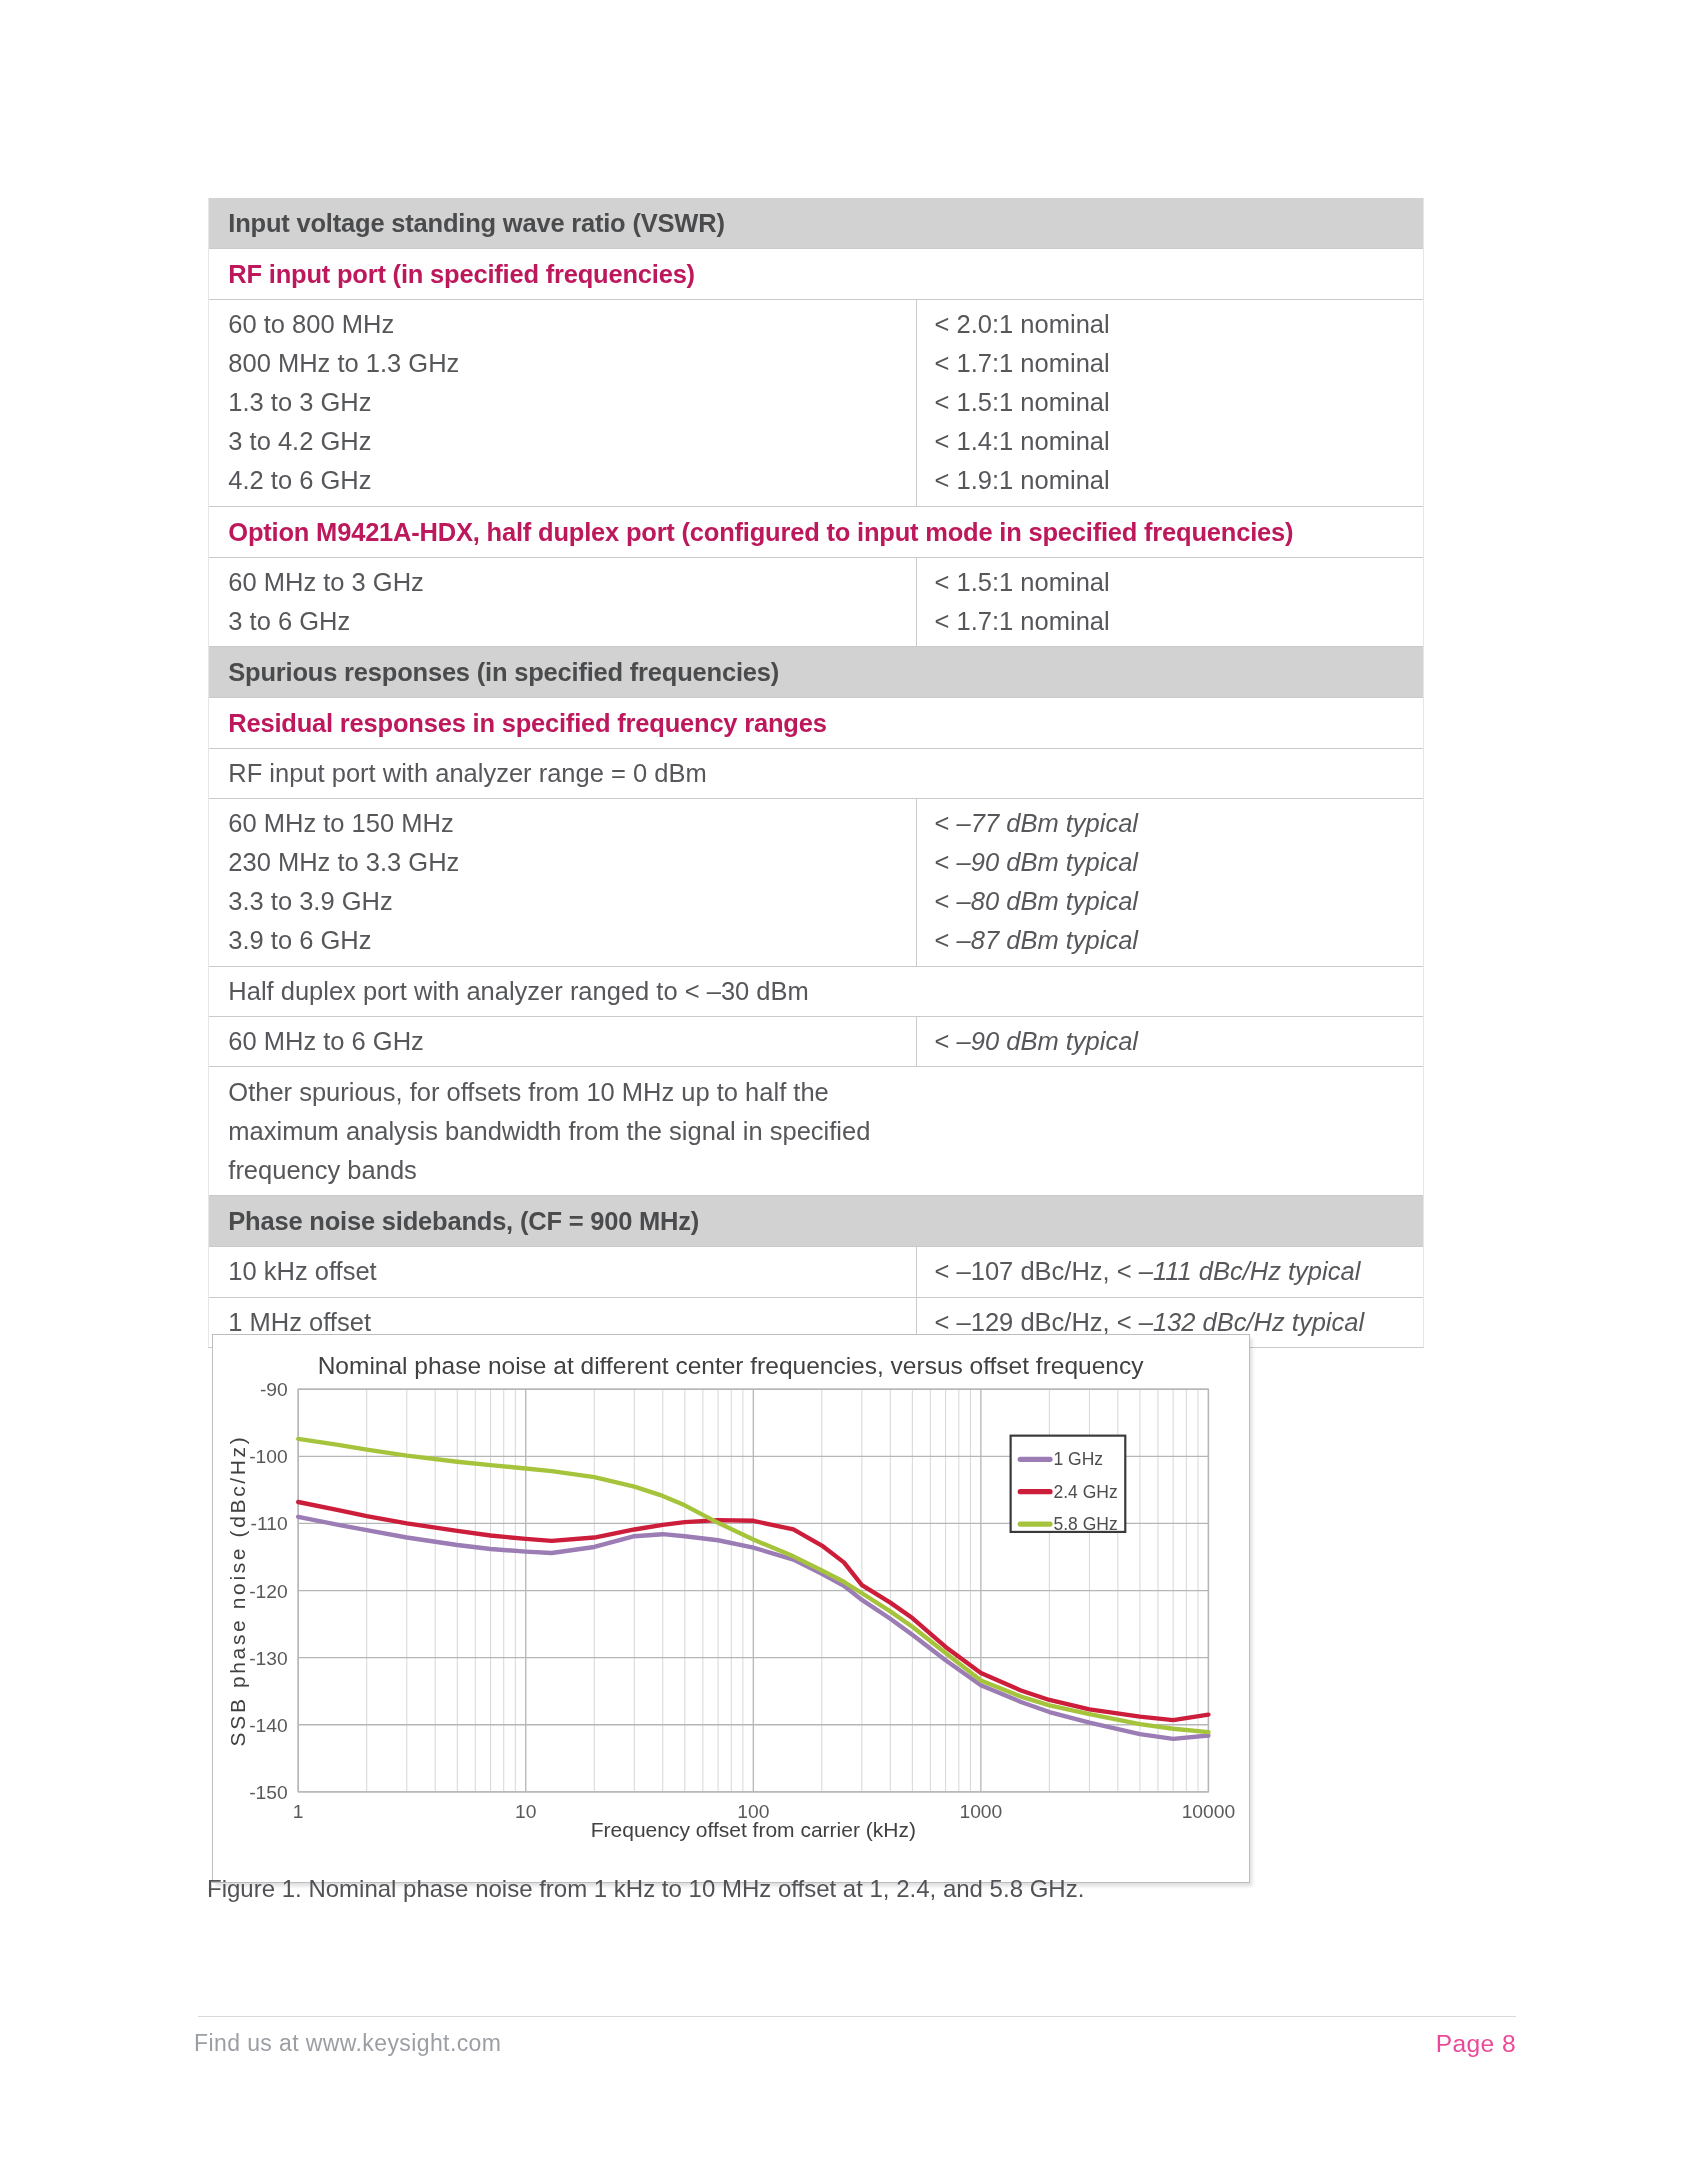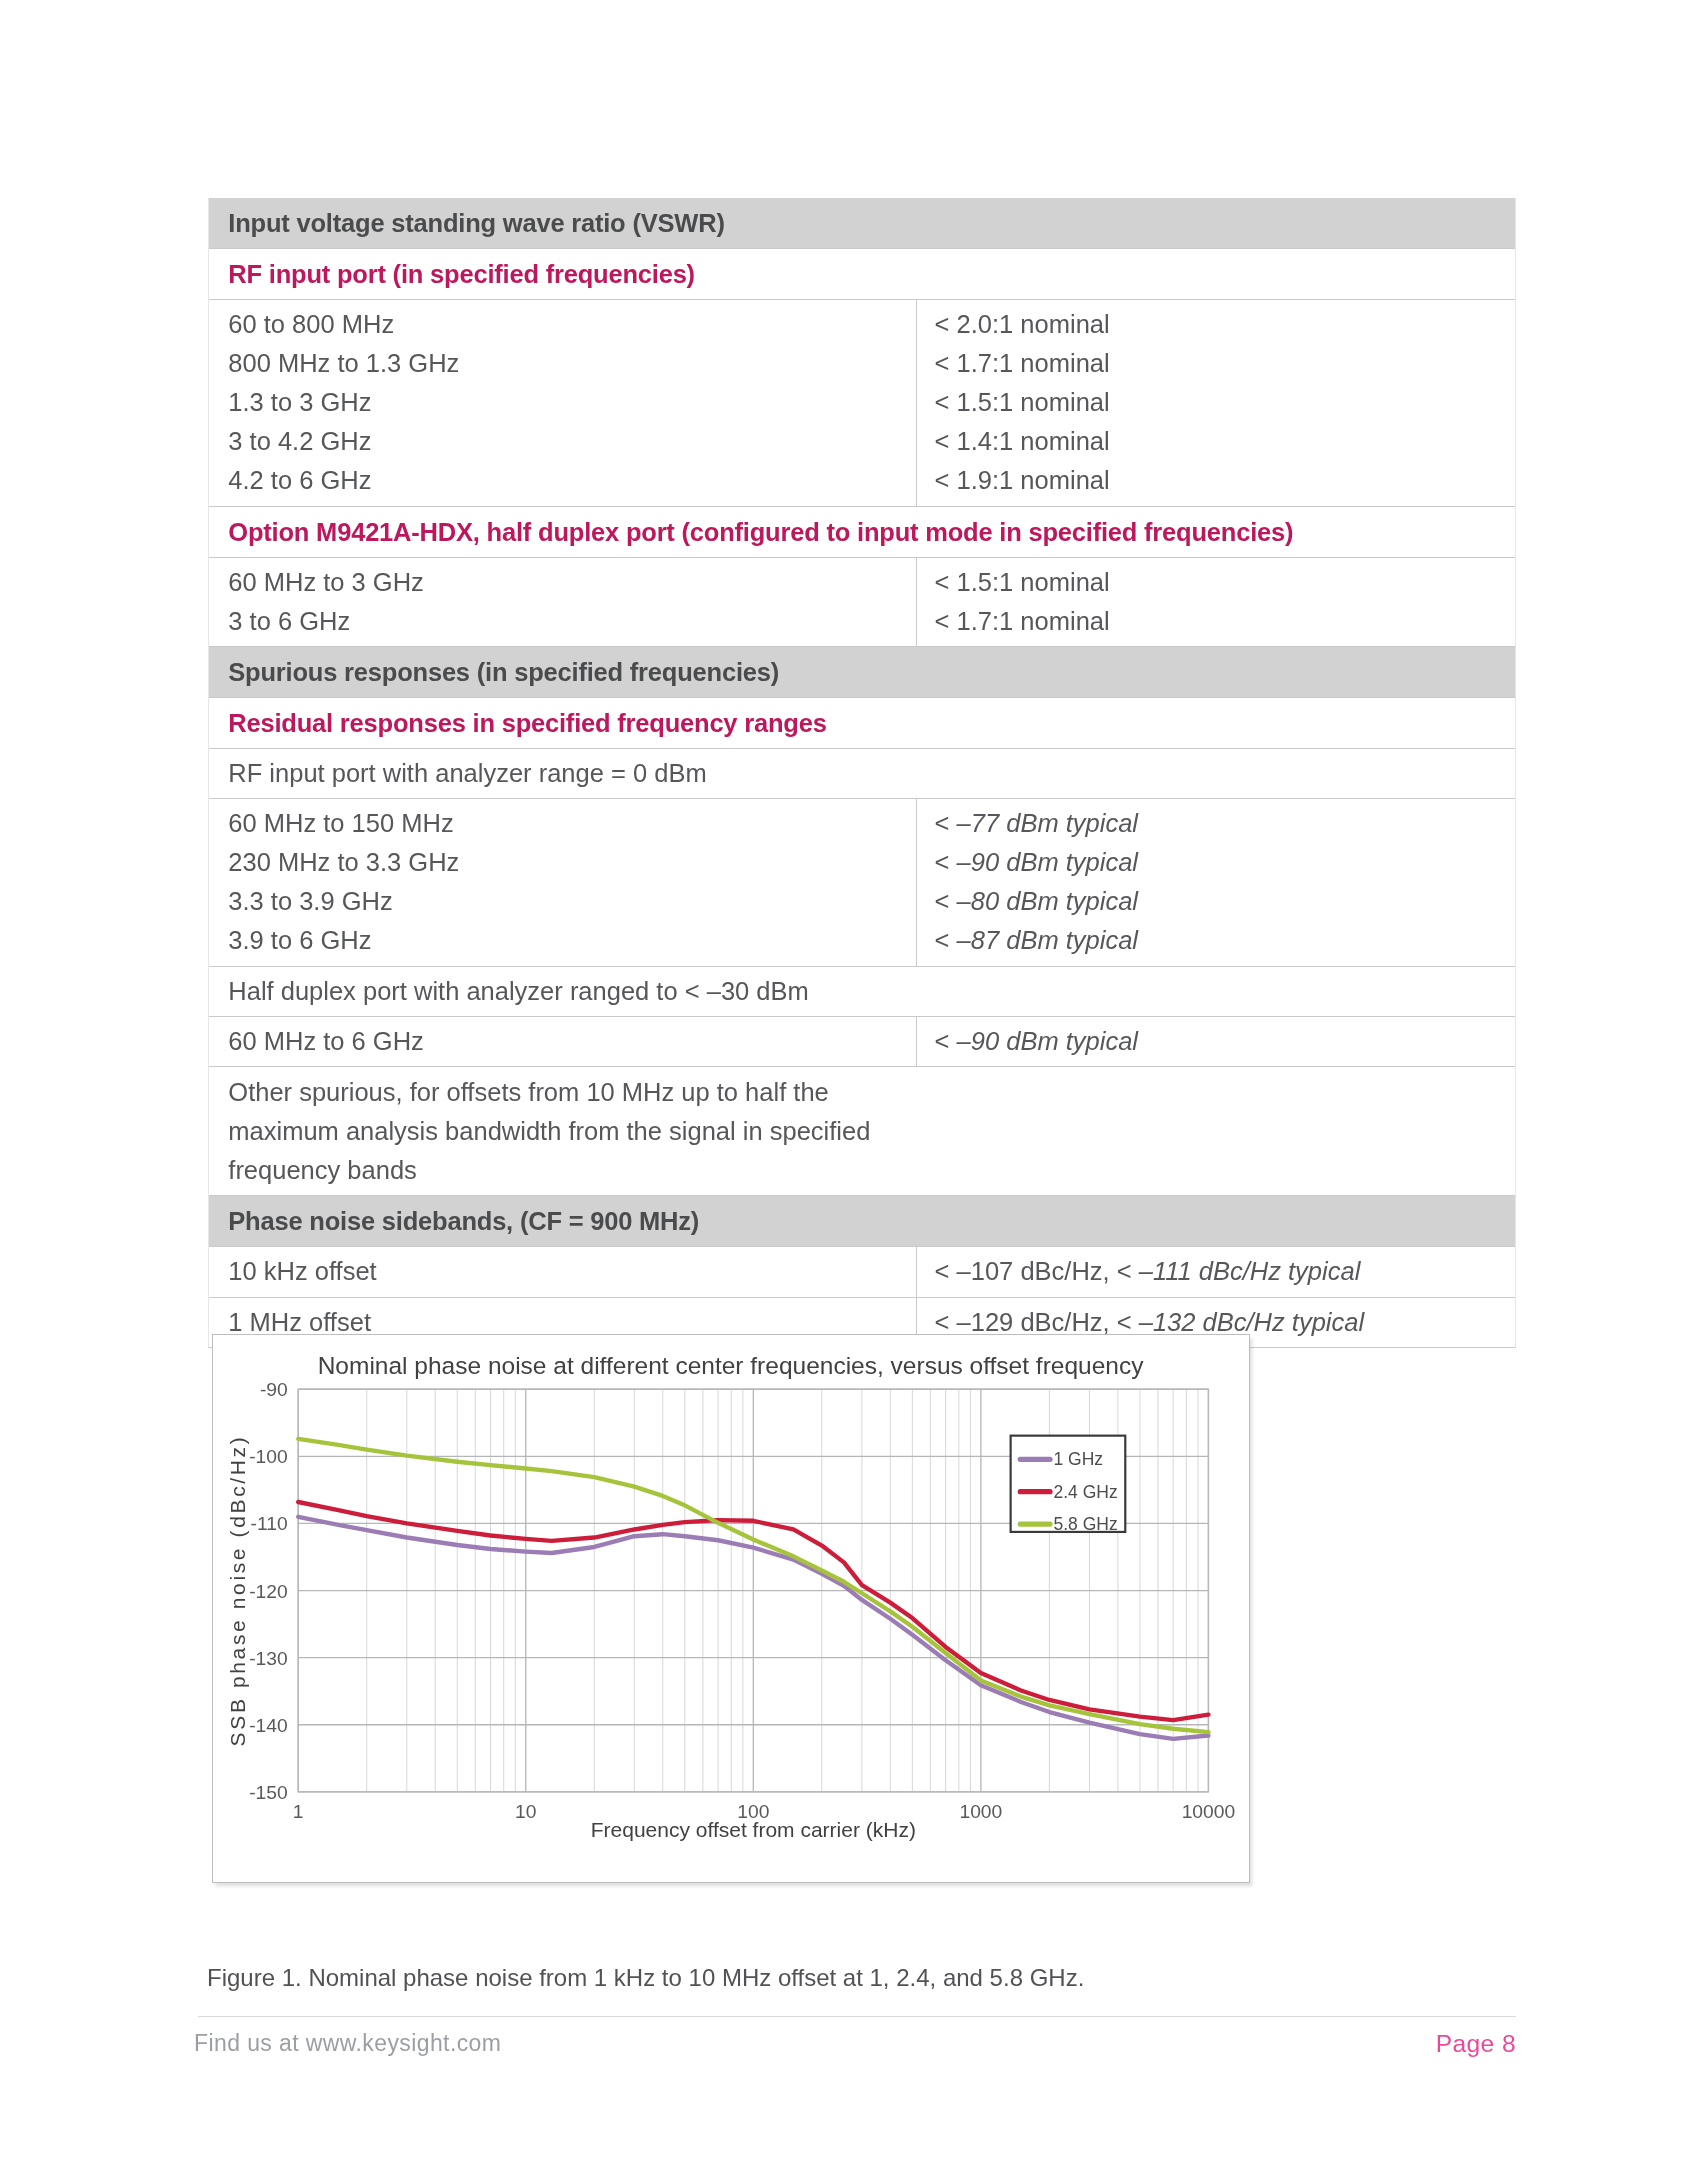--- a/index.html
+++ b/index.html
@@ -2,21 +2,21 @@
 <html style="font-size:14px"><head>
 <meta charset="utf-8">
 <style>
   html,body{margin:0;padding:0;background:#ffffff;}
   .page{
     position:relative;width:1685px;height:2180px;background:#ffffff;overflow:hidden;
     font-family:"Liberation Sans","DejaVu Sans",sans-serif;color:#56575a;
   }
   
   .spec-table{
-    position:absolute;left:208px;top:198px;width:1308px;
+    position:absolute;left:208px;top:198px;width:1216px;
     font-size:25.5px;color:#56575a;
     border-bottom:0.9px solid #c9cacb;border-left:0.9px solid #e6e6e6;border-right:0.9px solid #e6e6e6;
     box-sizing:border-box;
   }
   .sec{border-top:0.9px solid #c9cacb;}
   .sec:first-child{border-top:none;}
   .sec.header{
     background:#d2d2d2;font-weight:bold;color:#4a4b4d;
     line-height:50px;padding-left:19.3px;letter-spacing:-0.2px;
   }
@@ -31,21 +31,21 @@
   .value i{font-style:italic;}
   
   .chart-frame{
     position:absolute;left:212px;top:1334px;width:1038px;height:549px;
     background:#ffffff;border:1.8px solid #bcbdbe;box-sizing:border-box;
     box-shadow:2.6px 3.5px 3.5px rgba(0,0,0,0.13);
   }
   .chart-frame svg{position:absolute;left:0;top:0;width:100%;height:100%;}
   
   .figure-caption{
-    position:absolute;left:207px;top:1963px;width:1141px;
+    position:absolute;left:207px;top:1874px;width:1141px;
     font-size:24px;color:#515255;line-height:30px;
   }
   .footer-rule{
     position:absolute;left:198px;top:2016px;width:1318px;height:0;
     border-top:0.9px solid #d9dadb;
   }
   .footer-left{
     position:absolute;left:194px;top:2030px;font-size:23px;color:#9b9fa4;letter-spacing:0.4px;
   }
   .footer-right{

